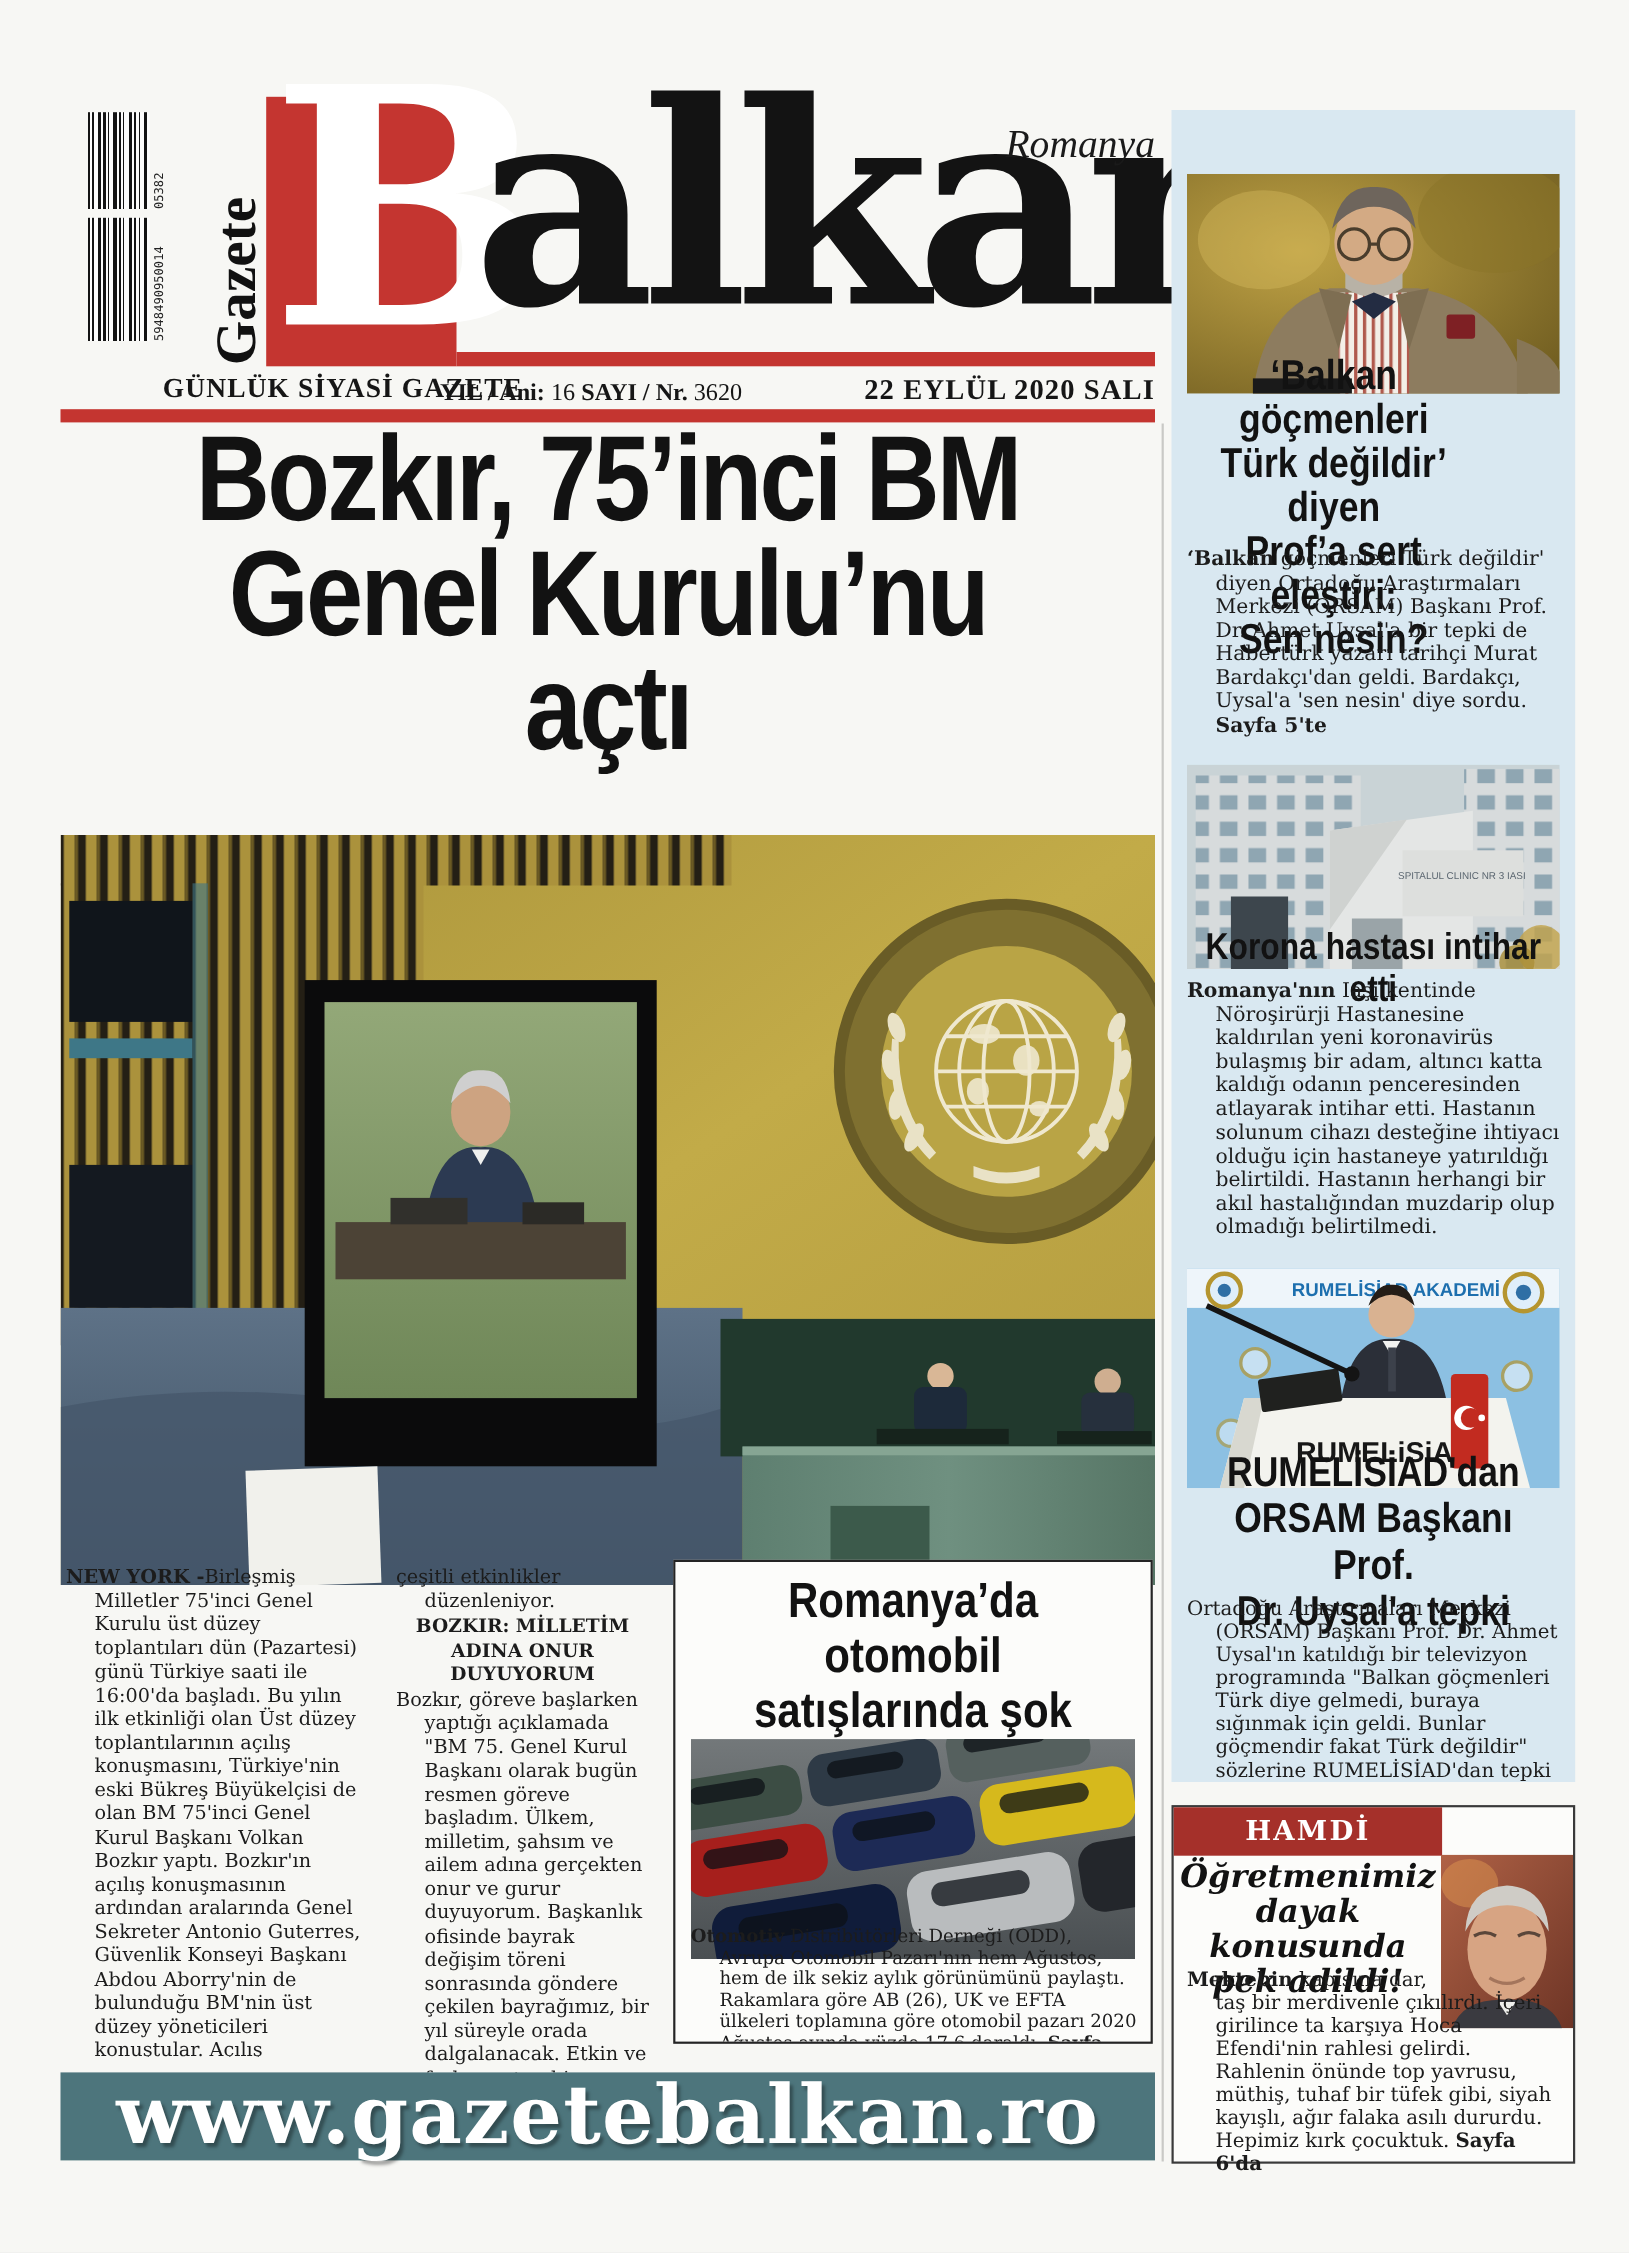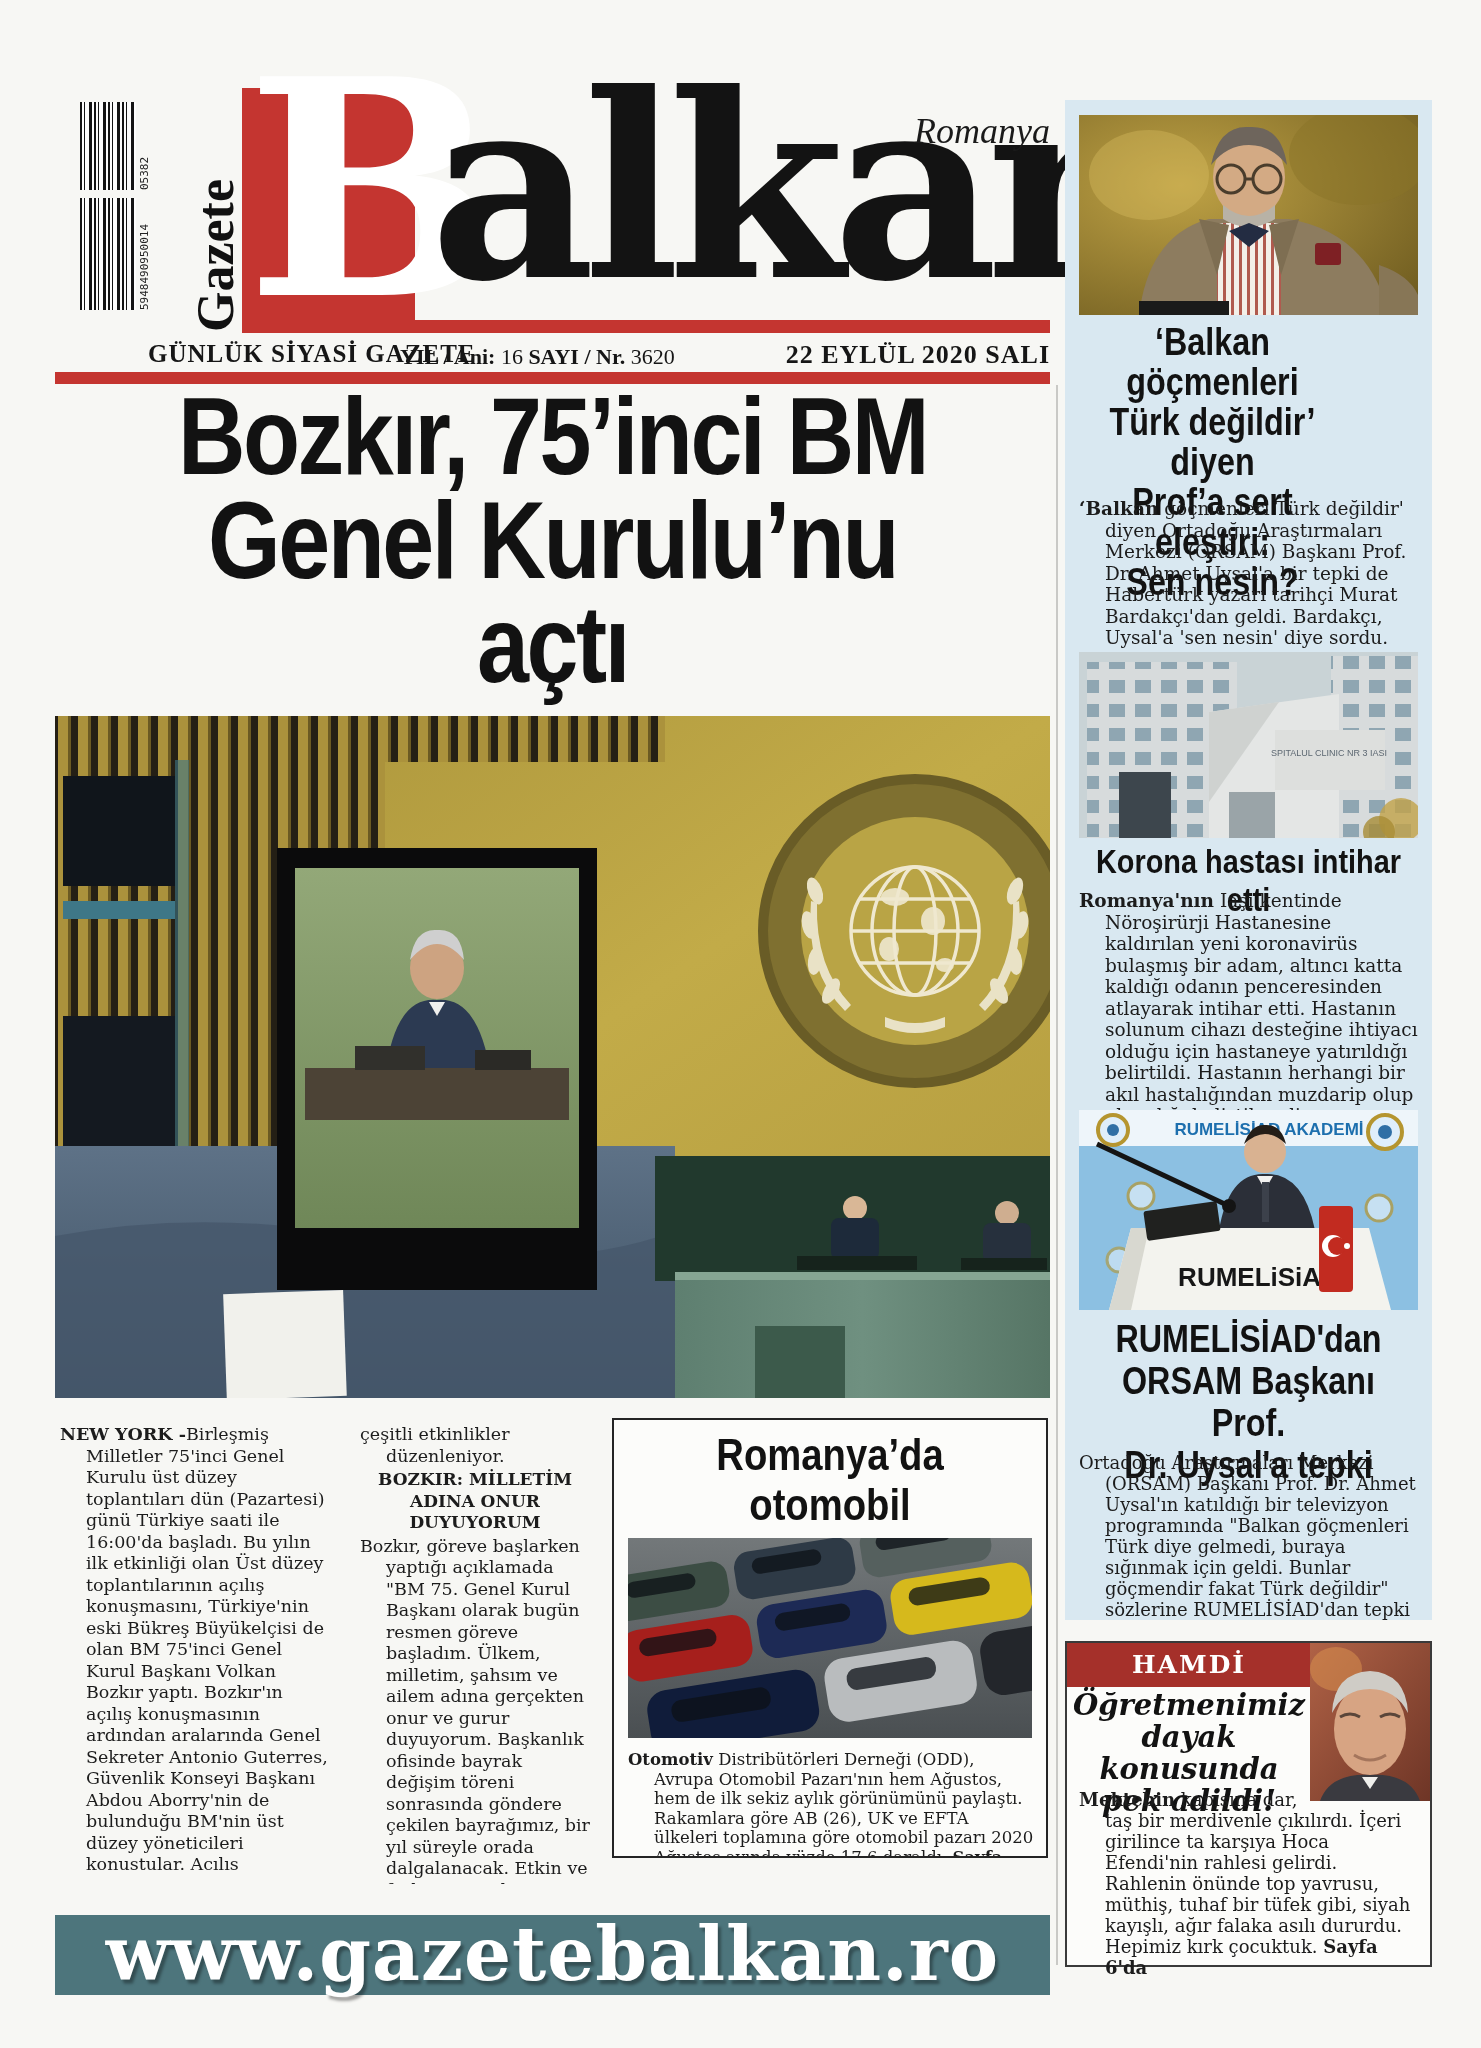--- a/index.html
+++ b/index.html
@@ -8,35 +8,35 @@
   .abs{position:absolute;}
   .serif{font-family:Liberation Serif, serif;}
   .hl{font-family:"Liberation Sans",sans-serif;font-weight:bold;color:#121212;}
   .cond{transform:scaleX(.85);transform-origin:center top;}
   .cond9{transform:scaleX(.9);transform-origin:center top;}
   .ctr{text-align:center;}
   .bodytxt{font-family:"DejaVu Serif",serif;color:#1c1c1c;}
   .hang{padding-left:26px;text-indent:-26px;margin:0;}
   .lead{font-weight:bold;}
   .pref{font-weight:bold;}
-  .ph{position:absolute;overflow:hidden;}
+  .ph{position:absolute;overflow:hidden;margin-top:43px;}
   .ph svg{display:block;width:100%;height:100%;}
   
   .bc{position:absolute;left:80px;width:56px;background:repeating-linear-gradient(90deg,#141414 0 2px,#fdfdfd 2px 4px,#141414 4px 5px,#fdfdfd 5px 9px,#141414 9px 12px,#fdfdfd 12px 14px);}
   .vtext{writing-mode:vertical-rl;transform:rotate(180deg);}
   .redbox{position:absolute;left:242px;top:88px;width:173px;height:245px;background:#c43530;}
   .logoB{position:absolute;left:246px;top:50px;font-size:300px;line-height:279px;font-weight:bold;color:#fff;font-family:"DejaVu Serif",serif;}
   .logoRest{position:absolute;left:402px;top:60px;font-size:255px;line-height:255px;font-weight:bold;letter-spacing:-12px;color:#131313;font-family:"DejaVu Serif",serif;margin-left:28px;}
   .rule{position:absolute;background:#c43530;}
   
   .colp{font-size:17.5px;line-height:21.5px;}
   .sbody{font-size:18.5px;line-height:21.5px;}
   .bluebox{position:absolute;left:1065px;top:100px;width:367px;height:1520px;background:#d9e8f1;overflow:hidden;}
   .colbox{position:absolute;left:612px;top:1418px;width:436px;height:440px;background:#fcfcfa;border:2px solid #242424;box-sizing:border-box;overflow:hidden;}
-  .banner{position:absolute;left:55px;top:1884px;width:995px;height:80px;background:#4d757c;margin-top:31px;}
+  .banner{position:absolute;left:55px;top:1884px;width:995px;height:80px;background:#4d757c;}
   .banner div{font-family:"DejaVu Serif",serif;font-weight:bold;color:#fff;font-size:74px;line-height:78px;text-align:center;letter-spacing:1px;text-shadow:3px 4px 3px rgba(0,0,0,.35);}
   .columnist{position:absolute;left:1065px;top:1641px;width:367px;height:326px;background:#fcfcfa;border:2px solid #3a3a3a;box-sizing:border-box;}
   .redbar{position:absolute;left:0;top:0;width:244px;height:44px;background:#a5302a;}
   .redbar div{color:#fff;font-family:"DejaVu Serif",serif;font-weight:bold;font-size:25px;line-height:44px;text-align:center;letter-spacing:2px;}
   .spc{float:right;width:118px;height:14px;}
 </style>
 </head>
 <body>
 
 <div class="page">

